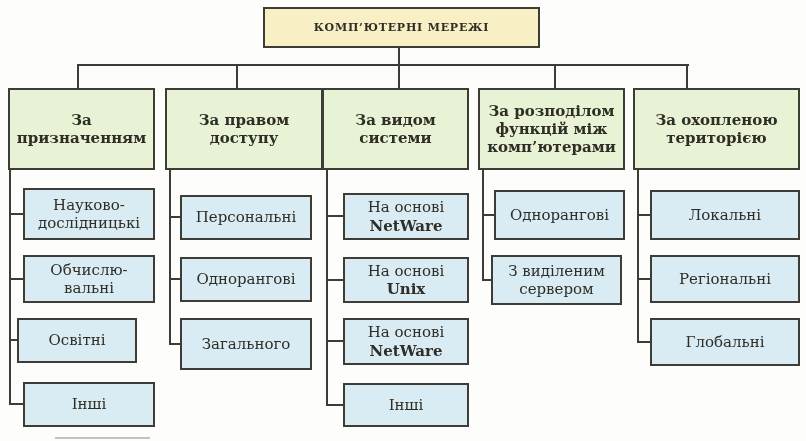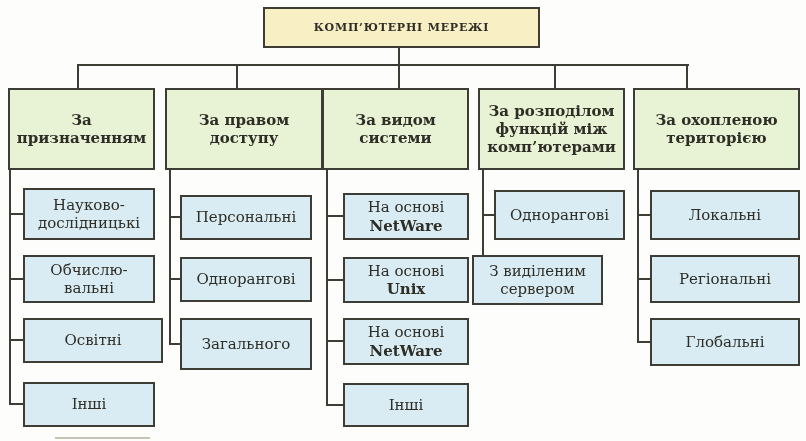--- a/index.html
+++ b/index.html
@@ -96,21 +96,21 @@
   <div class="ln" style="left:9px;top:403px;width:14px;height:2px"></div>
 
   <div class="box leaf" style="left:23px;top:188px;width:132px;height:52px">
     <span>Науково-</span>
     <span>дослідницькі</span>
   </div>
   <div class="box leaf" style="left:23px;top:255px;width:132px;height:48px">
     <span>Обчислю-</span>
     <span>вальні</span>
   </div>
-  <div class="box leaf" style="left:23px;top:318px;width:140px;height:45px">
+  <div class="box leaf" style="left:17px;top:318px;width:120px;height:45px">
     <span>Освітні</span>
   </div>
   <div class="box leaf" style="left:23px;top:382px;width:132px;height:45px">
     <span>Інші</span>
   </div>
 
   <div class="ln" style="left:169px;top:170px;width:2px;height:175px"></div>
   <div class="ln" style="left:169px;top:216px;width:11px;height:2px"></div>
   <div class="ln" style="left:169px;top:278px;width:11px;height:2px"></div>
   <div class="ln" style="left:169px;top:343px;width:11px;height:2px"></div>
@@ -147,21 +147,21 @@
     <span>Інші</span>
   </div>
 
   <div class="ln" style="left:482px;top:170px;width:2px;height:111px"></div>
   <div class="ln" style="left:482px;top:214px;width:12px;height:2px"></div>
   <div class="ln" style="left:482px;top:279px;width:12px;height:2px"></div>
 
   <div class="box leaf" style="left:494px;top:190px;width:131px;height:50px">
     <span>Однорангові</span>
   </div>
-  <div class="box leaf" style="left:472px;top:255px;width:131px;height:50px">
+  <div class="box leaf" style="left:491px;top:255px;width:131px;height:50px">
     <span>З виділеним</span>
     <span>сервером</span>
   </div>
 
   <div class="ln" style="left:637px;top:170px;width:2px;height:173px"></div>
   <div class="ln" style="left:637px;top:214px;width:13px;height:2px"></div>
   <div class="ln" style="left:637px;top:278px;width:13px;height:2px"></div>
   <div class="ln" style="left:637px;top:341px;width:13px;height:2px"></div>
 
   <div class="box leaf" style="left:650px;top:190px;width:150px;height:50px">

